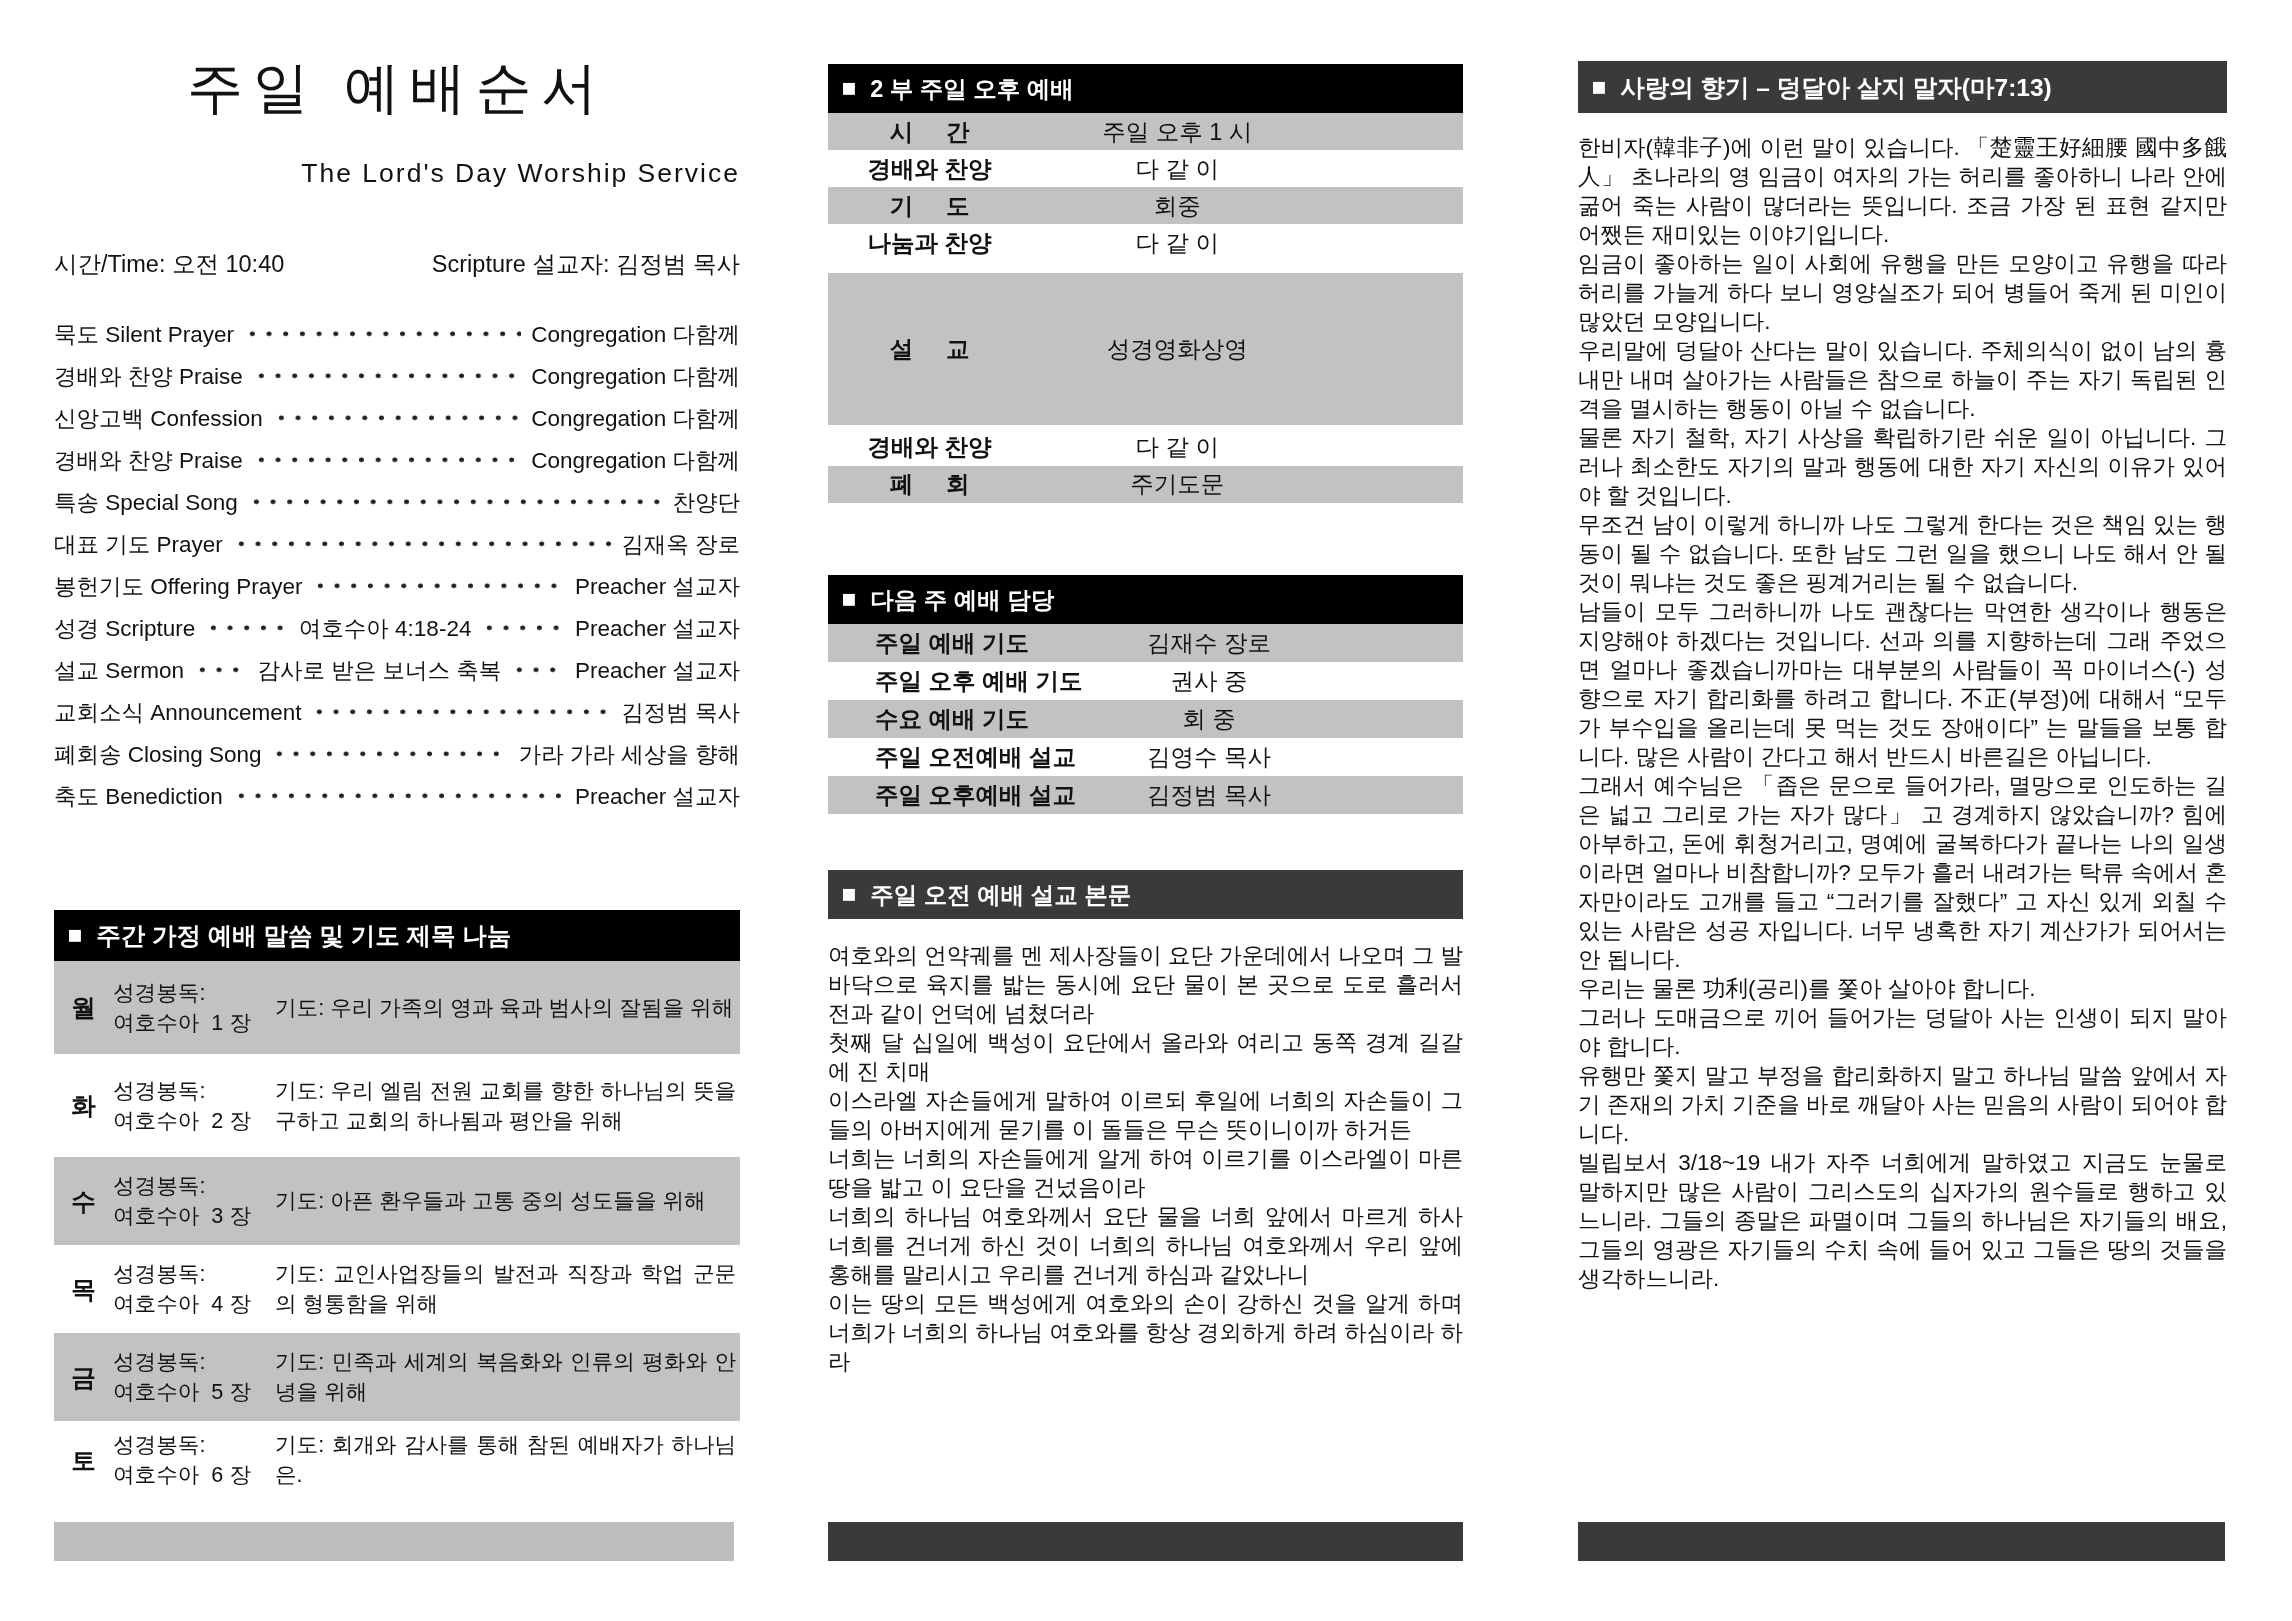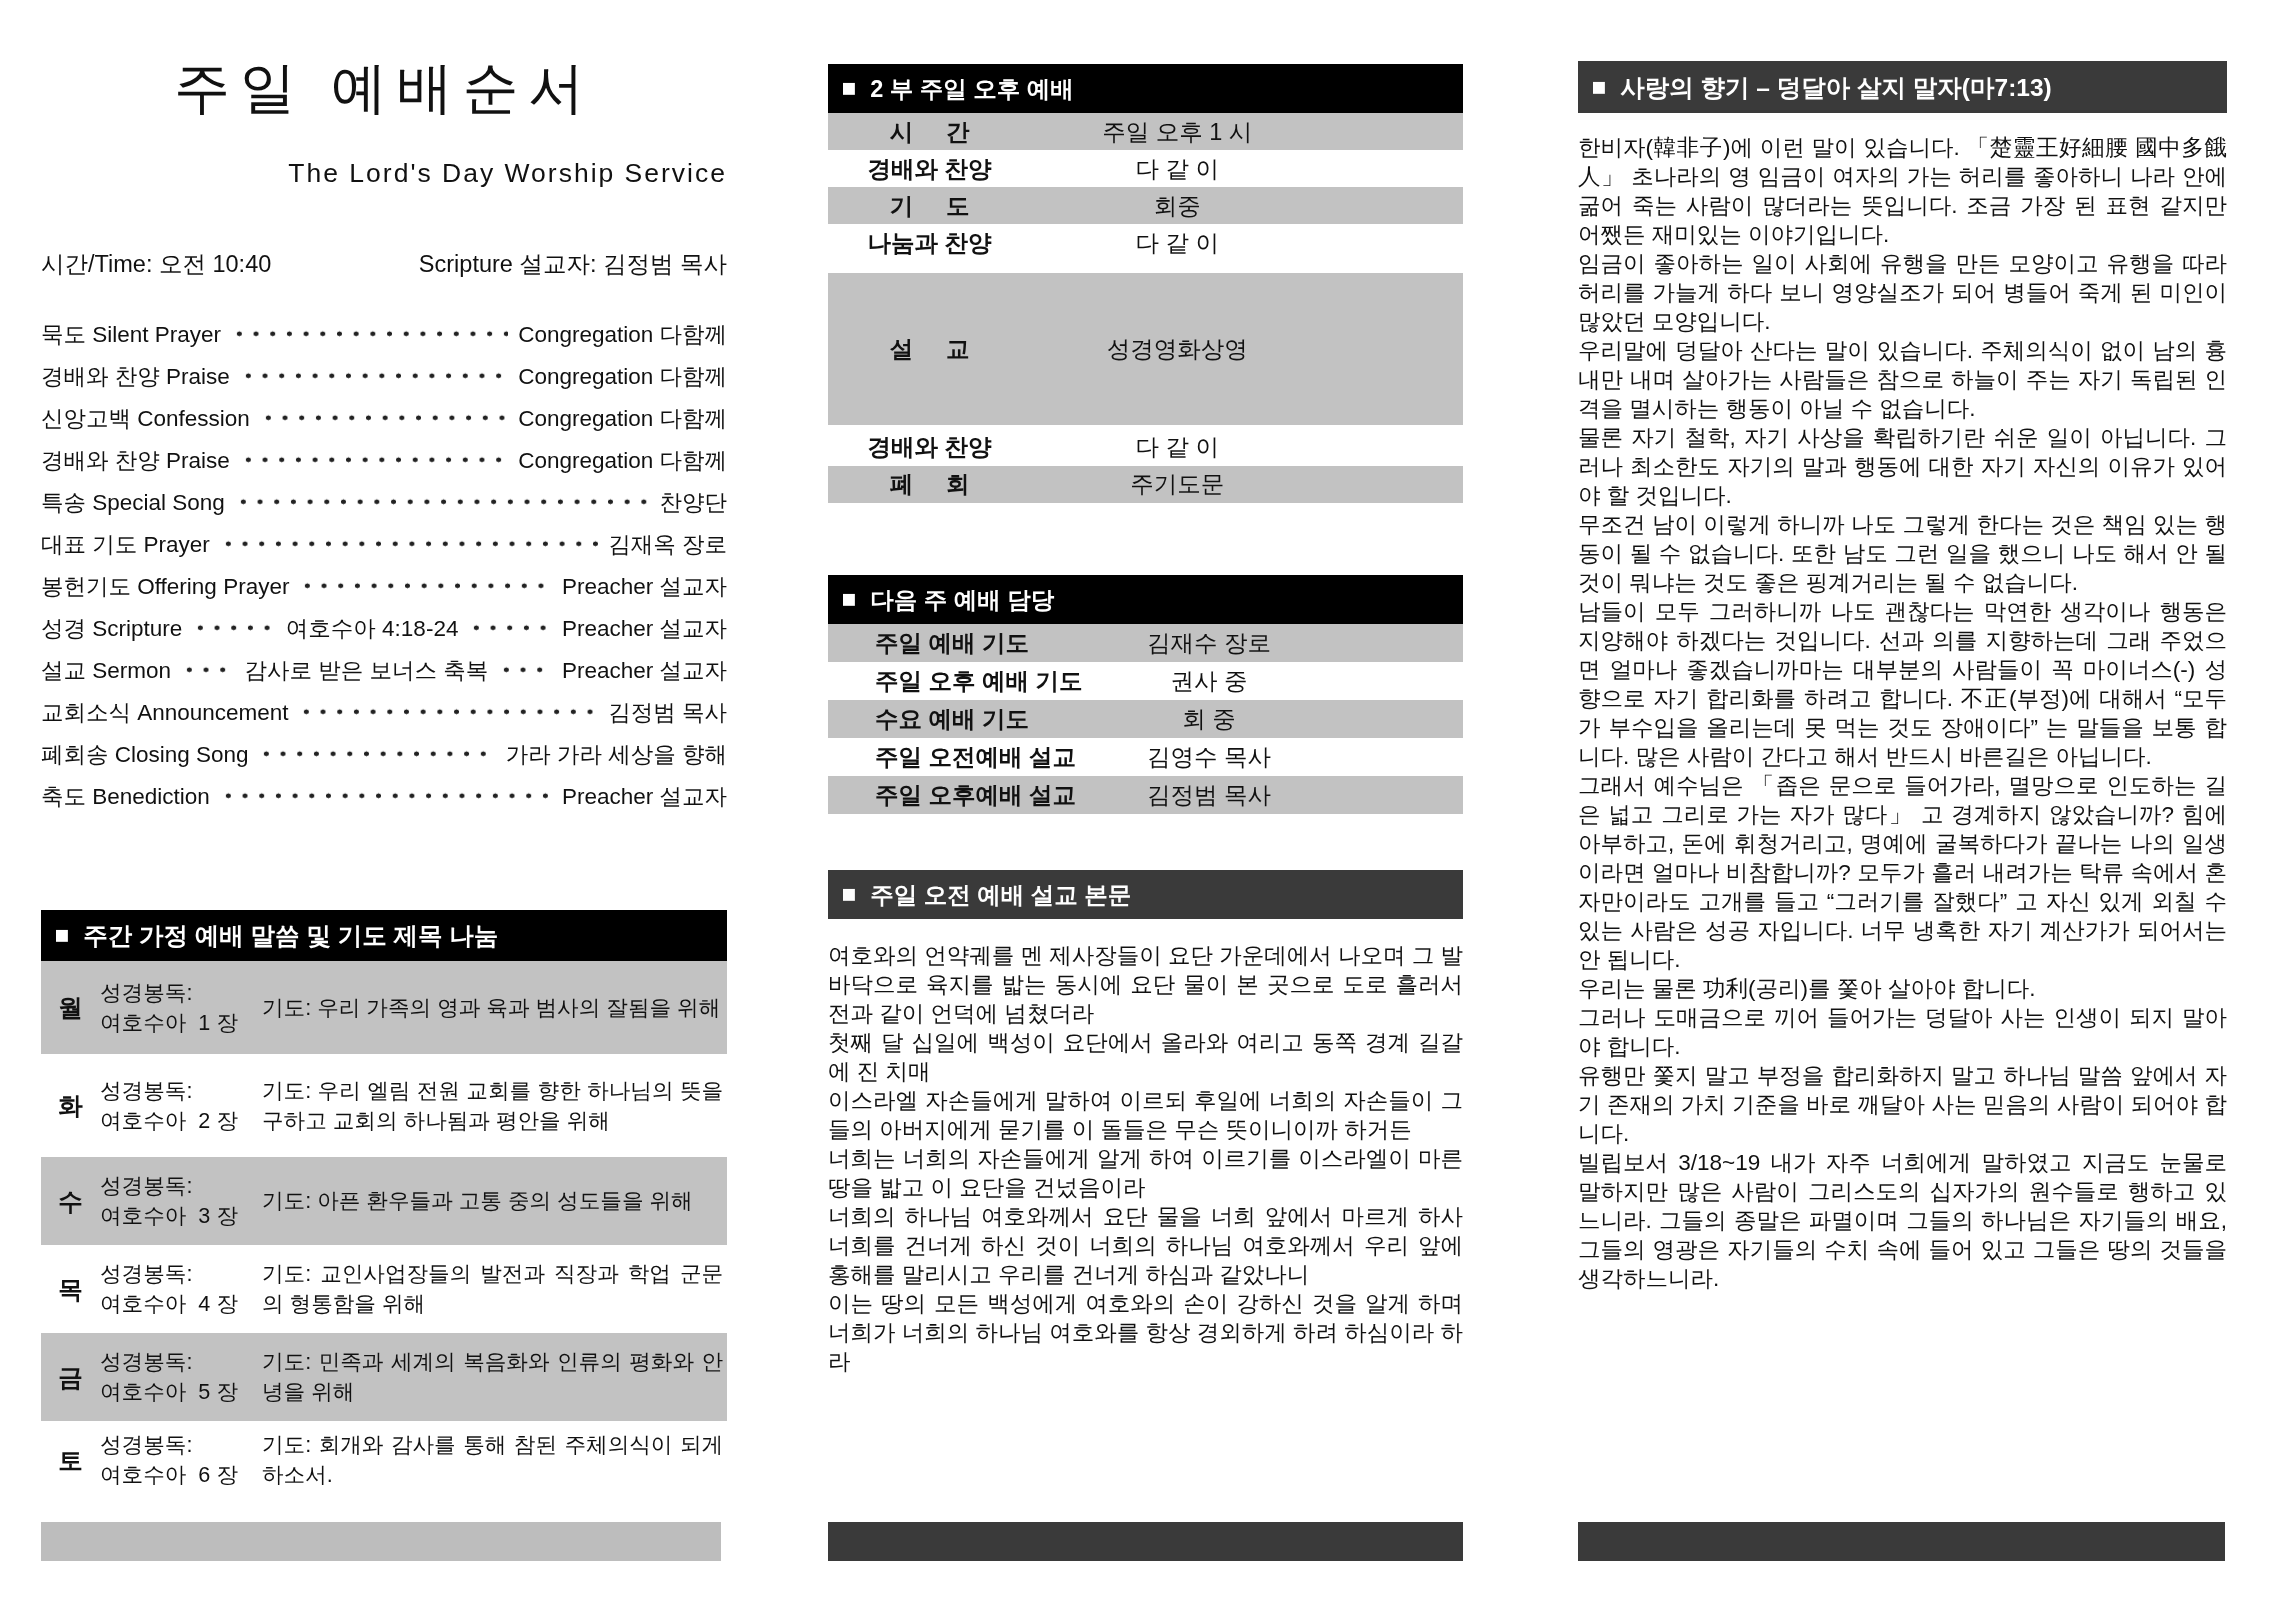--- a/index.html
+++ b/index.html
@@ -2,21 +2,21 @@
 <html><head>
 <meta charset="utf-8">
 <style>
   html,body{margin:0;padding:0}
   body{
     width:2293px;height:1621px;position:relative;overflow:hidden;
     background:#ffffff;color:#111;
     font-family:"Liberation Sans","DejaVu Sans",sans-serif;
   }
   .col{position:absolute;top:0;height:1621px}
-  #col-left{left:41px;width:686px}
+  #col-left{left:54px;width:686px}
   #col-mid{left:828px;width:635px}
   #col-right{left:1578px;width:649px}
 
   
   .page-title{margin-top:51px;text-align:center;font-size:56px;font-weight:400;letter-spacing:9.8px;white-space:nowrap}
   .page-subtitle{margin-top:31px;text-align:right;font-size:26.5px;letter-spacing:2px;white-space:nowrap}
   .info-row{margin-top:59px;display:flex;justify-content:space-between;font-size:23.5px;white-space:nowrap}
   .order-list{margin-top:33px}
   .order-item{display:flex;align-items:center;height:42px;font-size:22.5px;white-space:nowrap}
   .leader{flex:1 1 19.6px;height:19.6px;margin:0 9.8px;
@@ -186,21 +186,21 @@
     <span class="w-prayer">기도: 교인사업장들의 발전과 직장과 학업 군문의 형통함을 위해</span>
   </div>
         <div class="w-row shaded">
     <span class="w-day">금</span>
     <span class="w-reading"><span>성경봉독:</span><br><span>여호수아  5 장</span></span>
     <span class="w-prayer">기도: 민족과 세계의 복음화와 인류의 평화와 안녕을 위해</span>
   </div>
         <div class="w-row">
     <span class="w-day">토</span>
     <span class="w-reading"><span>성경봉독:</span><br><span>여호수아  6 장</span></span>
-    <span class="w-prayer">기도: 회개와 감사를 통해 참된 주체의식이 되게하소서.</span>
+    <span class="w-prayer">기도: 회개와 감사를 통해 참된 예배자가 하나님은.</span>
   </div>
       </div>
   </div>
 
   <div class="foot-bar" id="foot-left"></div>
 </div>
 
 <div class="col" id="col-mid">
   <div class="afternoon">
     <div class="section-header black">

